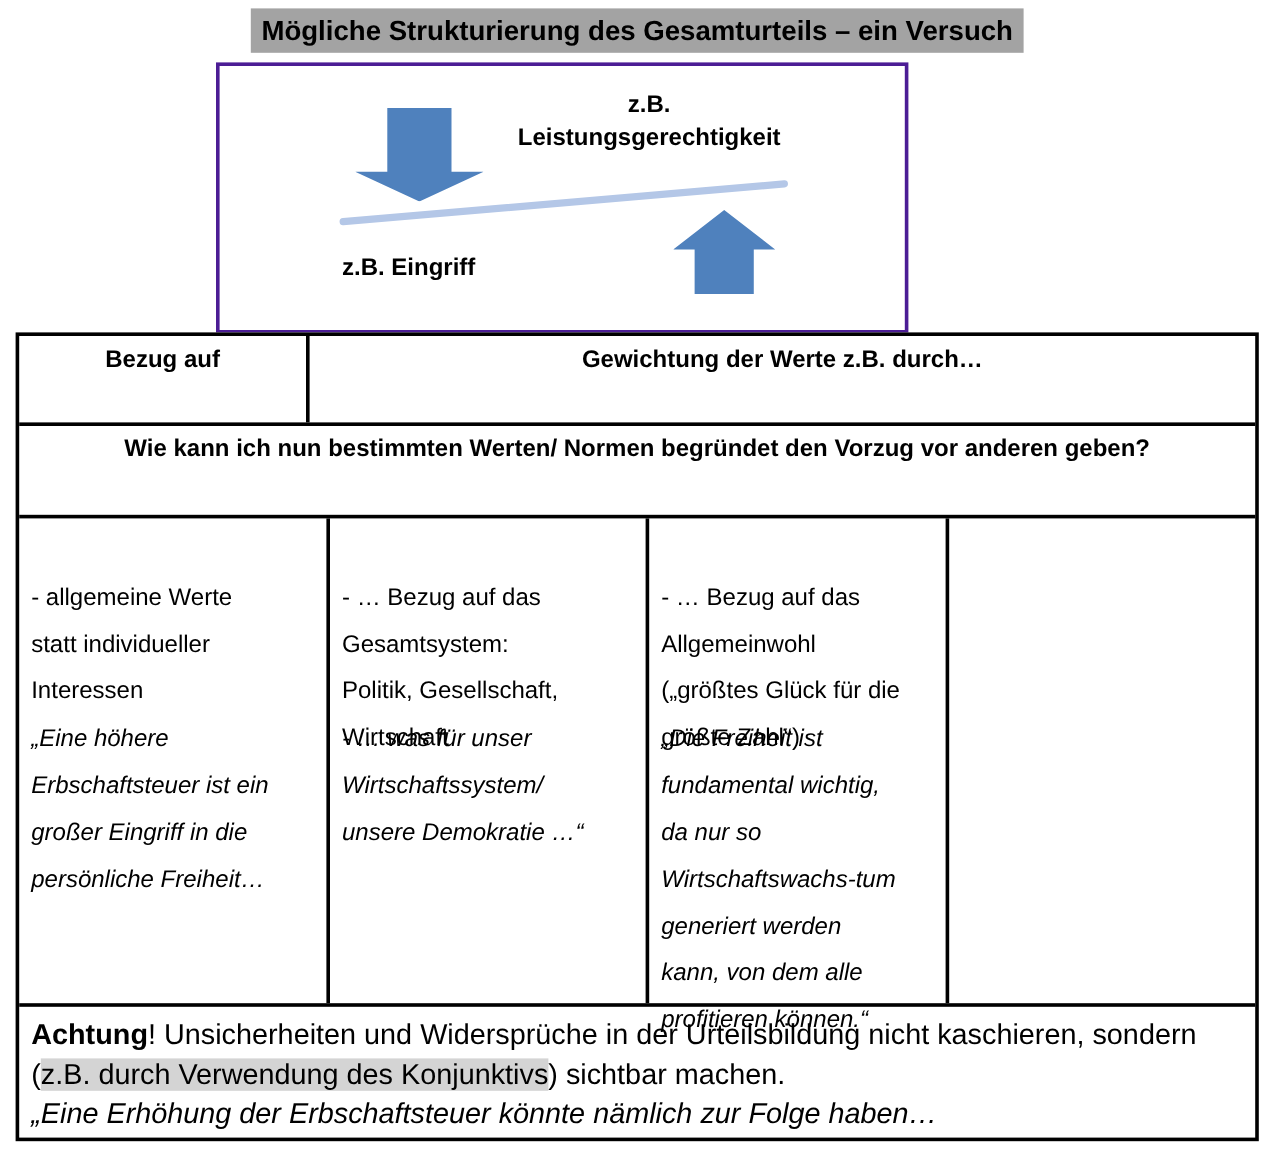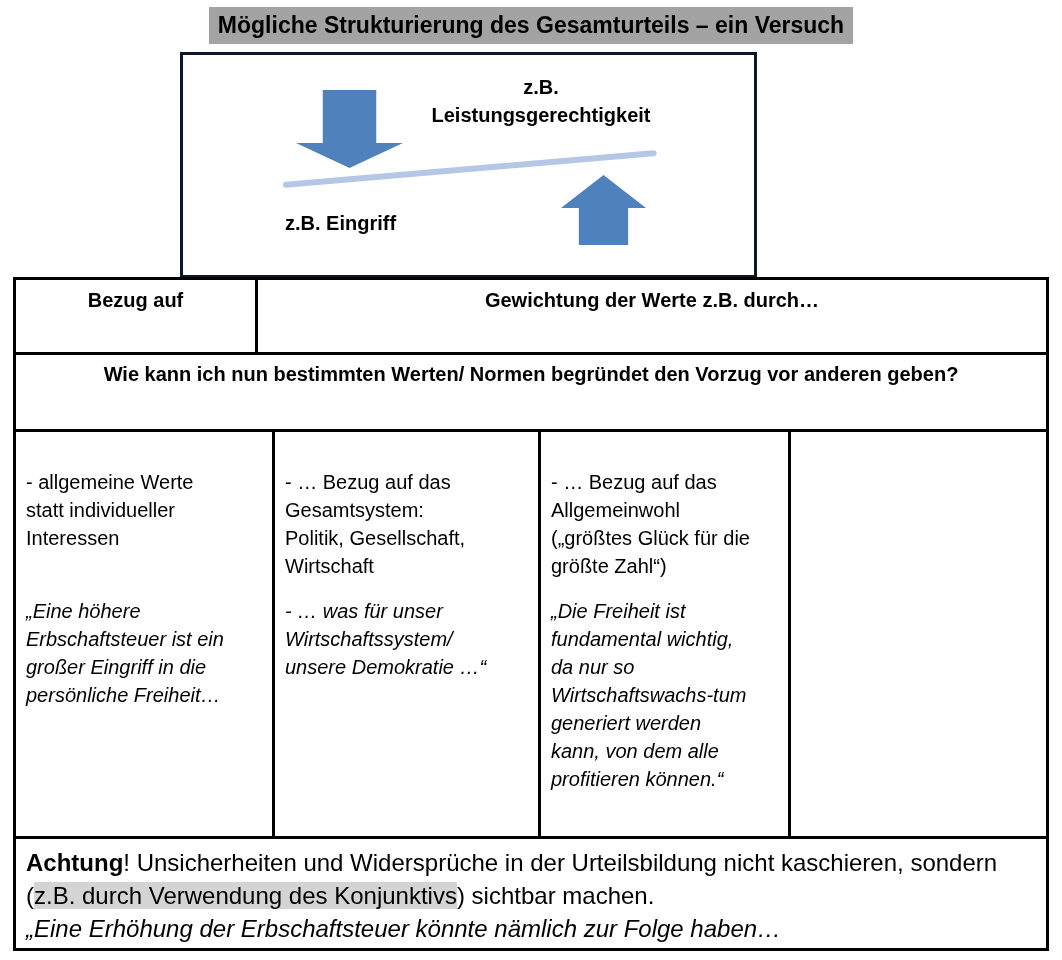--- a/index.html
+++ b/index.html
@@ -14,21 +14,21 @@
   
   .title-wrap { position:absolute; top:7px; left:0; width:100%; text-align:center; }
   .title-hl {
     display:inline-block; background:#a3a3a3; color:#000;
     font-size:23px; font-weight:bold; padding:4px 9px; line-height:1.25;
   }
 
   
   .diagram {
     position:absolute; left:180px; top:52px; width:577px; height:226px;
-    border:3px solid #0f172a; background:#fff;
+    border:3px solid #4c1d95; background:#fff;
   }
   .arrow-down {
     position:absolute; left:113px; top:35px; width:107px; height:78px;
     background:#4F81BD;
     clip-path: polygon(25% 0, 75% 0, 75% 68%, 100% 68%, 50% 100%, 0 68%, 25% 68%);
   }
   .arrow-up {
     position:absolute; left:378px; top:120px; width:85px; height:70px;
     background:#4F81BD;
     clip-path: polygon(50% 0, 100% 47%, 79% 47%, 79% 100%, 21% 100%, 21% 47%, 0 47%);
@@ -61,21 +61,21 @@
   .hdr-left {
     width:242px; border-right:3px solid #000; text-align:center;
     font-weight:bold; font-size:20px; padding-top:9px;
   }
   .hdr-right {
     flex:1; text-align:center; font-weight:bold; font-size:20px; padding-top:9px;
   }
   .row-body { height:407px; display:flex; }
   .cell {
     position:relative; padding:8px 10px 0 10px;
-    font-size:20px; line-height:28px; white-space:pre-line;
+    font-size:20px; line-height:39px; white-space:pre-line;
   }
   .cell .quote {
     position:absolute; top:165px; left:10px; right:6px; font-style:italic;
   }
   .col-1 { width:259px; border-right:3px solid #000; }
   .col-2 { width:266px; border-right:3px solid #000; }
   .col-3 { width:250px; border-right:3px solid #000; }
   .col-4 { flex:1; }
 
   .row-footer {

